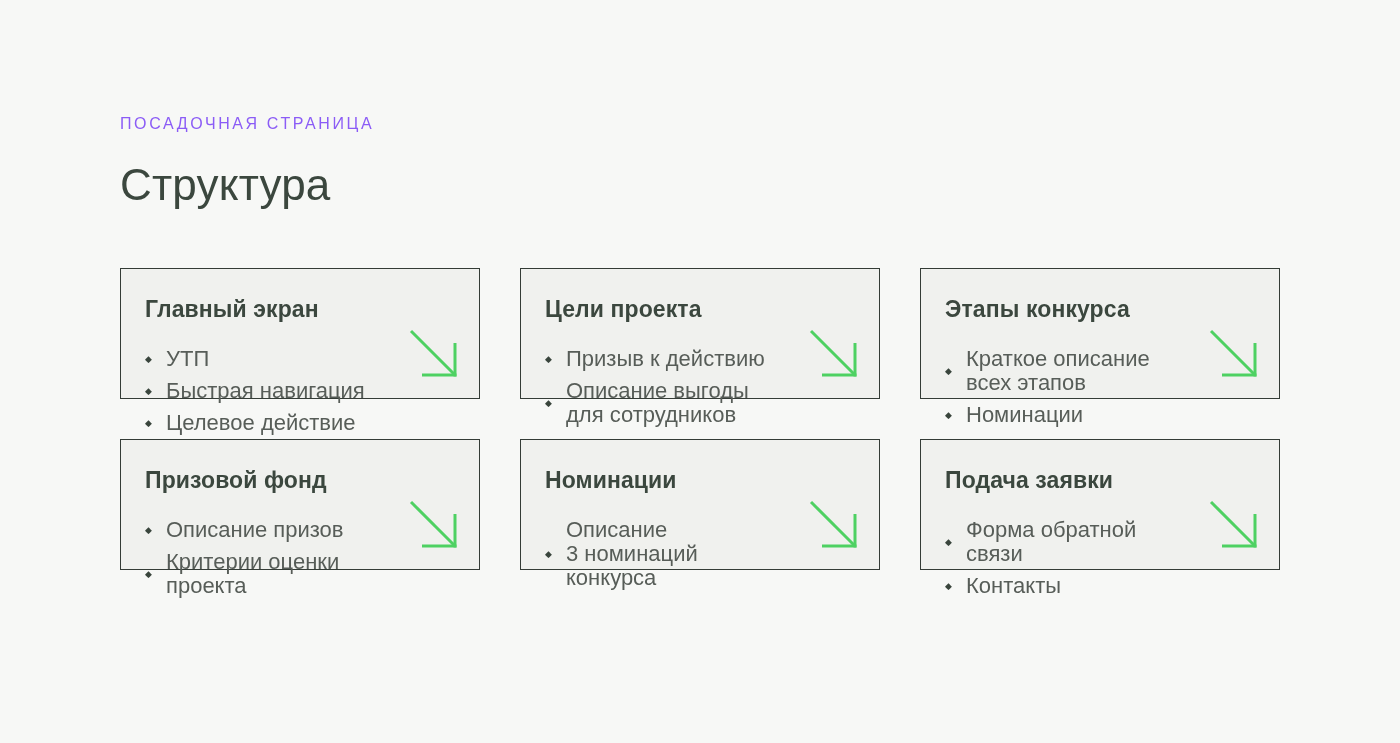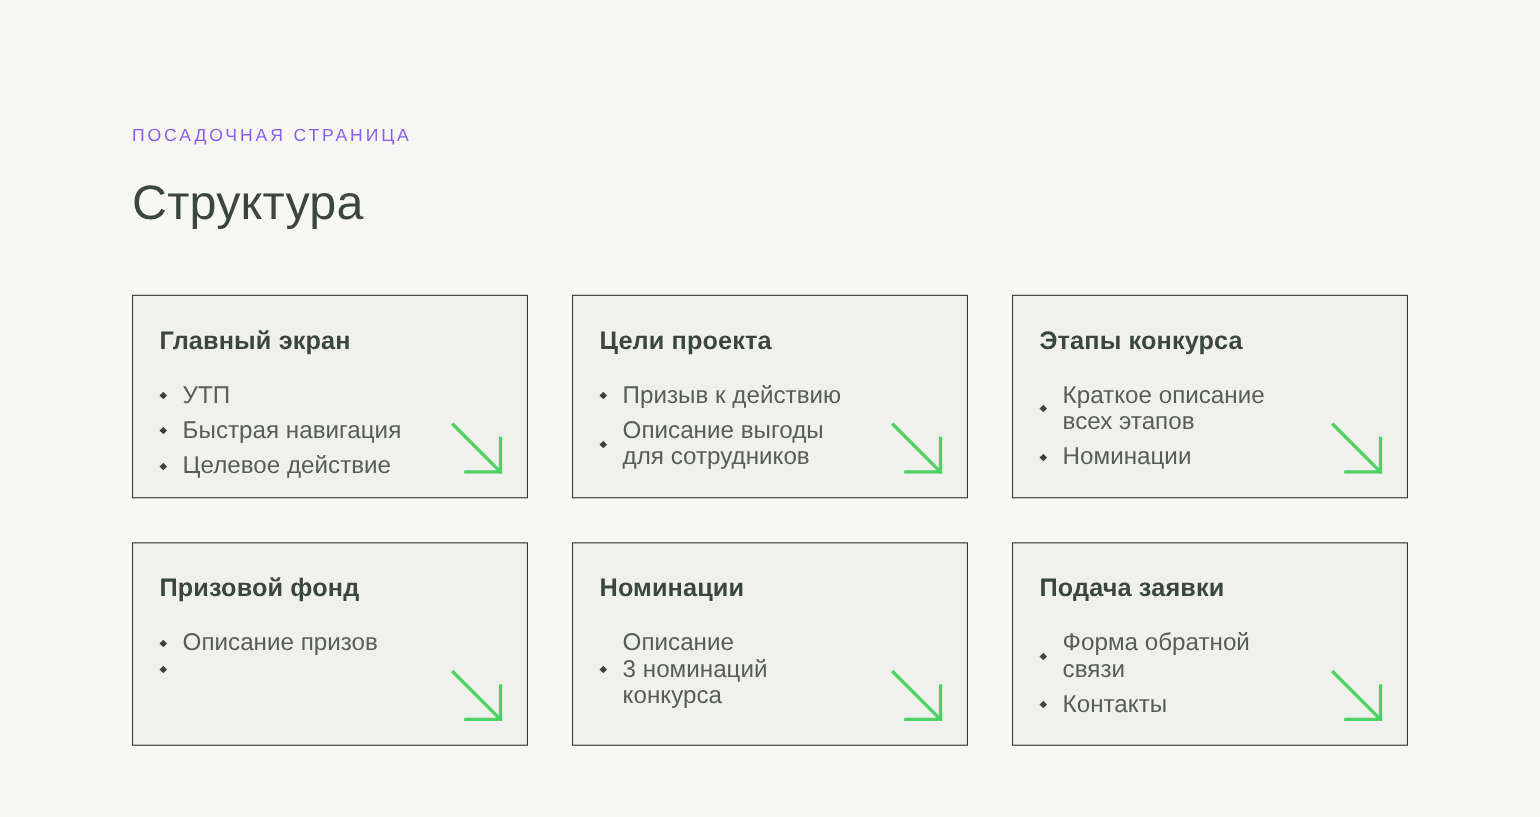--- a/index.html
+++ b/index.html
@@ -37,21 +37,21 @@
   .cards-grid{
     margin-top:60px;
     display:grid;
     grid-template-columns:repeat(3,360px);
     column-gap:40px;
     row-gap:40px;
   }
   .card{
     position:relative;
     width:360px;
-    height:185px;
+    height:131px;
     background:var(--card-bg);
     border:1px solid var(--card-border);
     padding:26px 24px 0 24px;
   }
   .card-title{
     font-size:23px;
     font-weight:700;
     line-height:28px;
     color:var(--heading-text);
     letter-spacing:0.1px;
@@ -167,20 +167,22 @@
 
   <section class="card">
     <h3 class="card-title">Призовой фонд</h3>
     <ul class="card-list">
       <li class="card-item">
         <span class="diamond">◆</span>
         <span class="item-text">Описание призов</span>
       </li>
       <li class="card-item">
         <span class="diamond">◆</span>
+        <span class="item-text">Критерии оценки
+проекта</span>
       </li>
     </ul>
     <svg class="arrow" viewBox="0 0 48 48">
       <line x1="2" y1="2" x2="45" y2="45"></line>
       <line x1="46" y1="14" x2="46" y2="47.5"></line>
       <line x1="13" y1="46" x2="47.5" y2="46"></line>
     </svg>
   </section>
 
   <section class="card">

